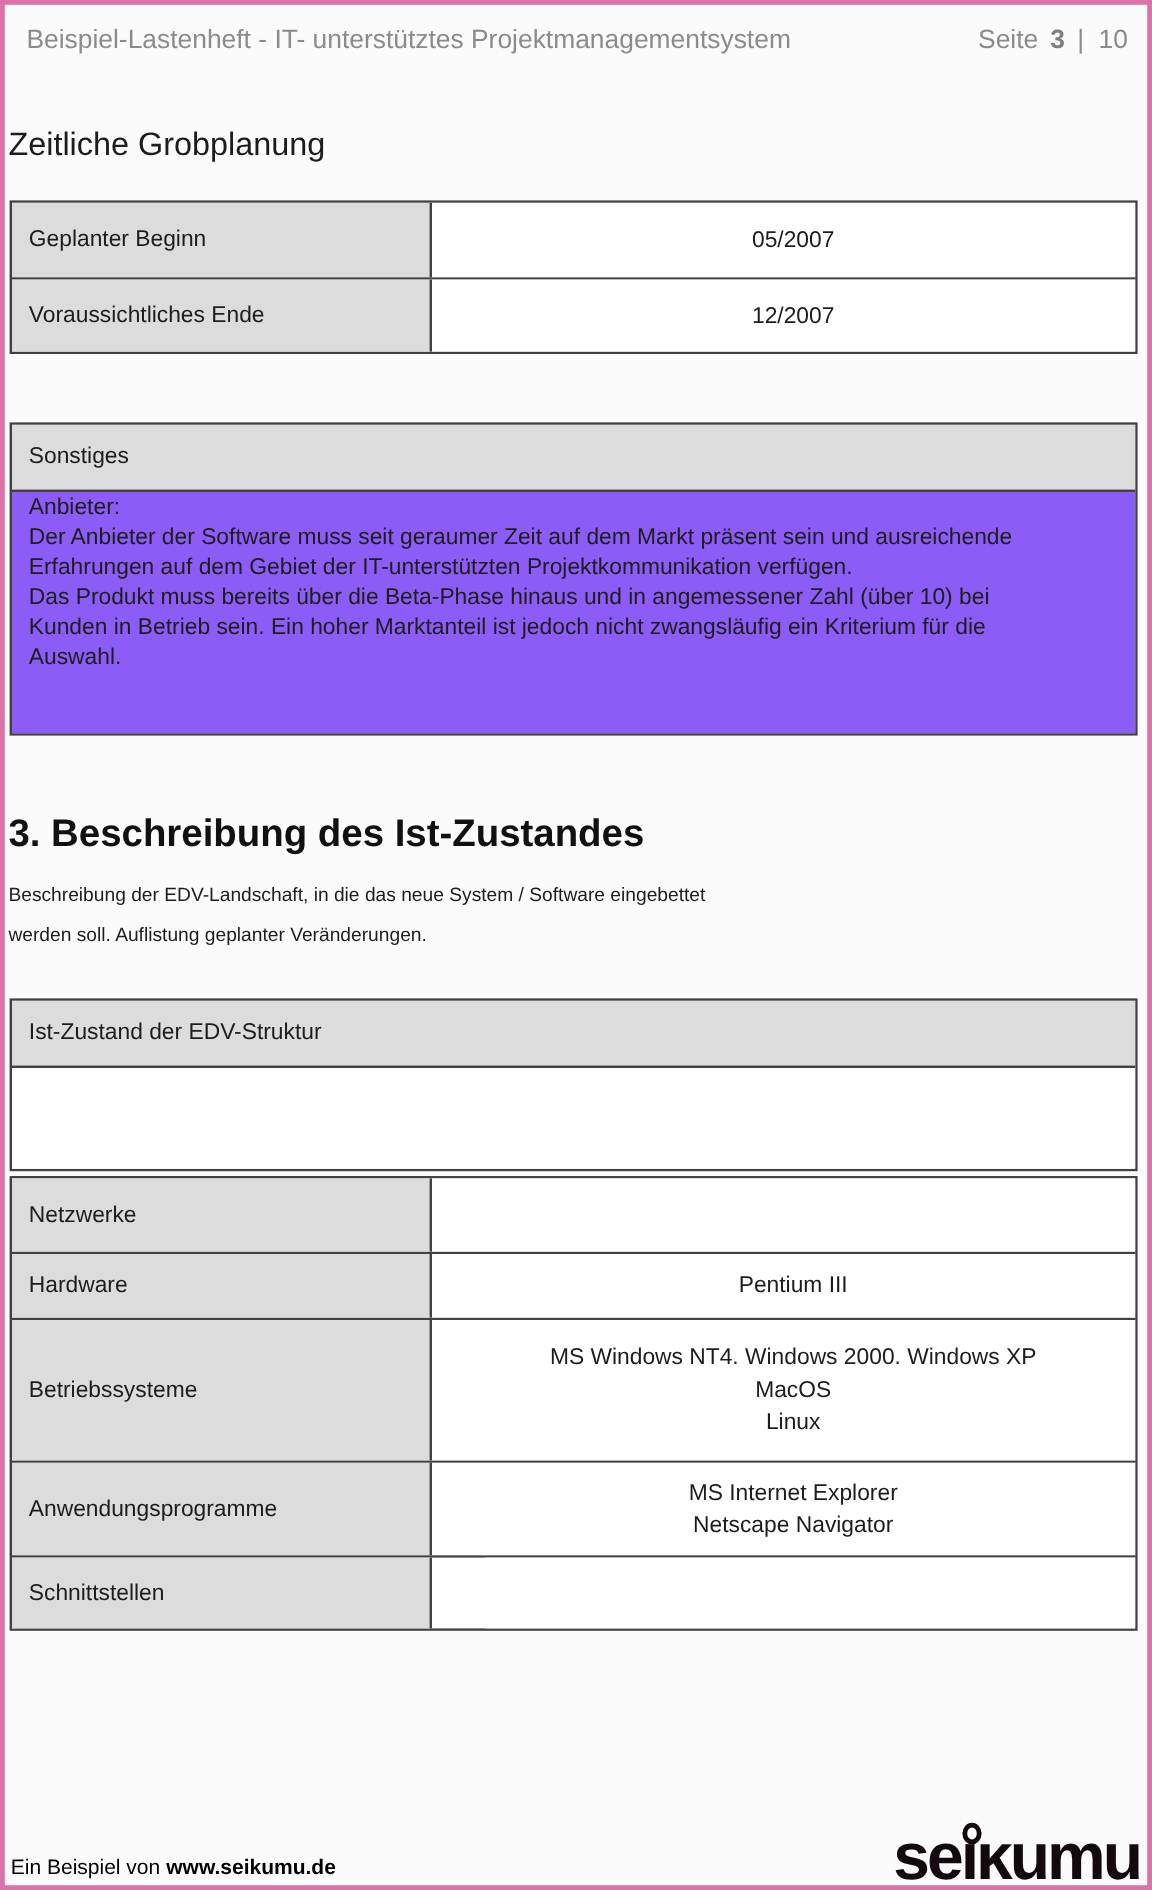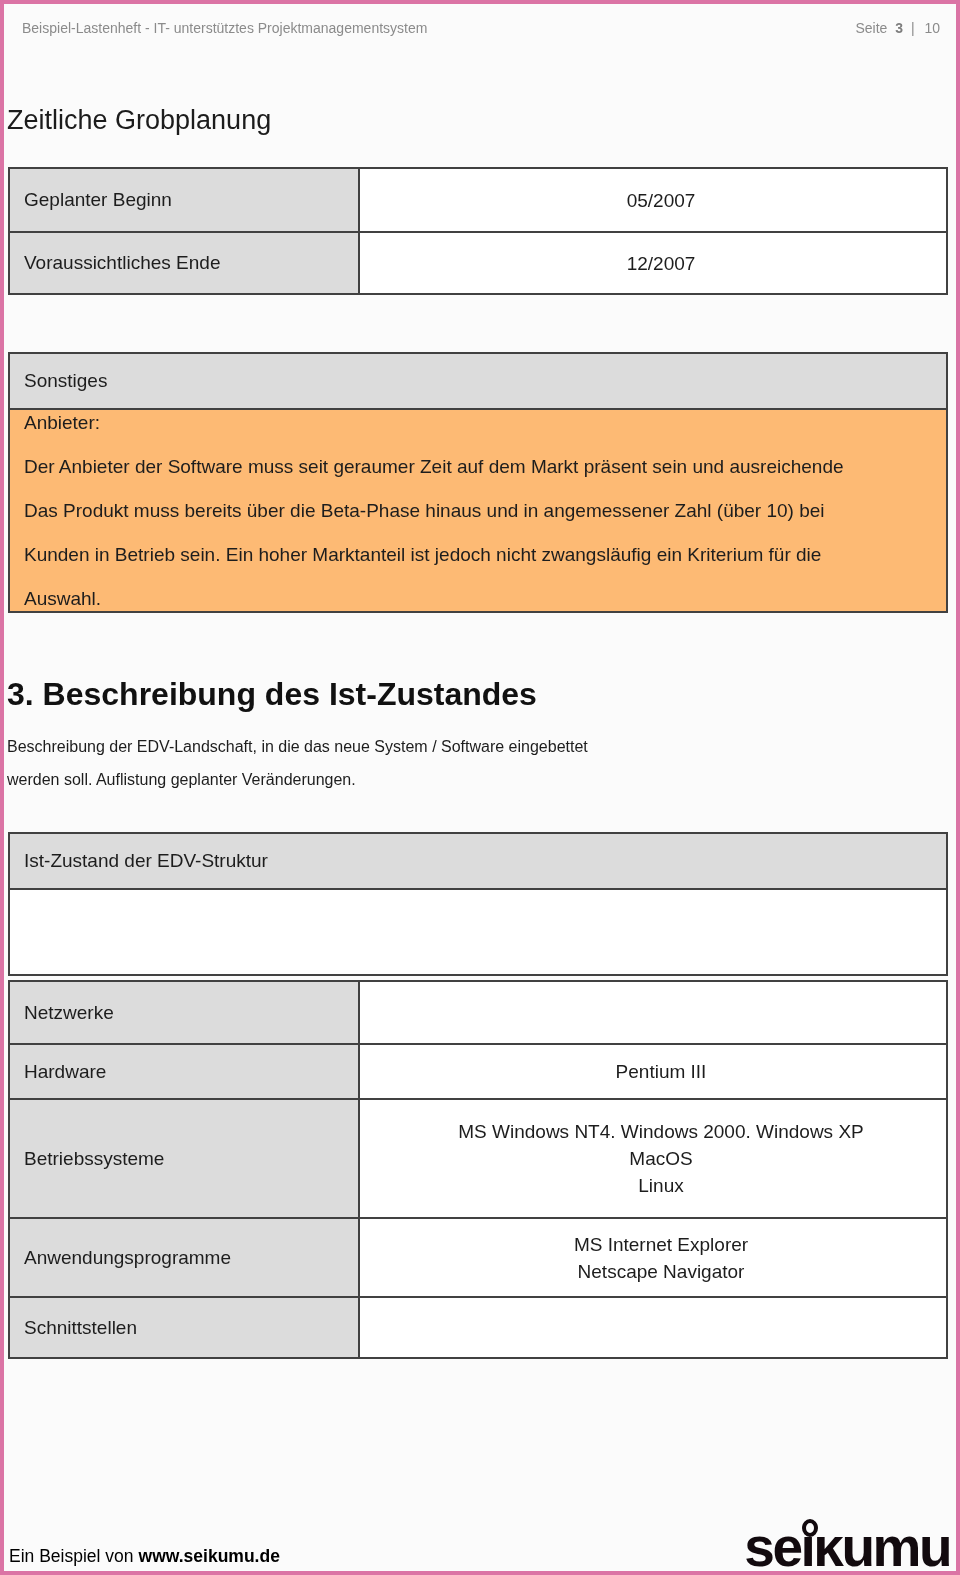--- a/index.html
+++ b/index.html
@@ -10,21 +10,21 @@
     border:4px solid var(--pink,#db74a5);
     background:var(--page-bg,#fbfbfb);
     overflow:hidden;
     font-family:"Liberation Sans","DejaVu Sans",sans-serif;
     color:#1d1d1d;
   }
   
   .doc-header{
     position:absolute;top:16px;left:18px;right:16px;
     display:flex;justify-content:space-between;align-items:baseline;
-    font-size:14px;color:var(--hdr-gray,#8b8b8b);
+    font-size:22px;color:var(--hdr-gray,#8b8b8b);
   }
   .page-indicator span{margin-left:4px;}
   .pg-cur{font-weight:bold;color:#7e7e7e;}
   .pg-sep{margin:0 2px;}
   
   .h1{
     position:absolute;left:3px;top:98px;
     font-size:27px;line-height:36px;color:#1c1c1c;
   }
   .h2{
@@ -68,23 +68,23 @@
     display:flex;align-items:center;
     padding-left:14px;font-size:19px;
     border-bottom:2px solid var(--border-dark,#414141);
   }
   
   #tbl-planning{top:163px;}
   #tbl-planning .tr{height:62px;}
   #tbl-misc{top:348px;}
   .misc-body{
     height:201px;box-sizing:border-box;
-    display:flex;flex-direction:column;justify-content:space-between;
+    display:flex;flex-direction:column;justify-content:flex-start;
     padding-left:14px;padding-right:8px;
-    background:#fdba74;
+    background:#8b5cf6;
   }
   .misc-body .line{font-size:19px;line-height:25px;white-space:nowrap;}
   #tbl-ist{top:828px;}
   .ist-body{height:84px;background:#ffffff;}
   #tbl-edv{top:976px;}
   #edv-rows .tr:nth-child(1){height:61px;}
   #edv-rows .tr:nth-child(2){height:55px;}
   #edv-rows .tr:nth-child(3){height:119px;}
   #edv-rows .tr:nth-child(4){height:79px;}
   #edv-rows .tr:nth-child(5){height:61px;gap:44px;}
@@ -144,20 +144,21 @@
       </div>
   </div>
 
   <div class="tbl" id="tbl-misc">
     <div class="bar-row">
       <span>Sonstiges</span>
     </div>
     <div class="misc-body">
         <div class="line">Anbieter:</div>
         <div class="line">Der Anbieter der Software muss seit geraumer Zeit auf dem Markt präsent sein und ausreichende</div>
+        <div class="line">Erfahrungen auf dem Gebiet der IT-unterstützten Projektkommunikation verfügen.</div>
         <div class="line">Das Produkt muss bereits über die Beta-Phase hinaus und in angemessener Zahl (über 10) bei</div>
         <div class="line">Kunden in Betrieb sein. Ein hoher Marktanteil ist jedoch nicht zwangsläufig ein Kriterium für die</div>
         <div class="line">Auswahl.</div>
       </div>
   </div>
 
   <div class="h2">3. Beschreibung des Ist-Zustandes</div>
 
   <div class="intro">
       <div class="line">Beschreibung der EDV-Landschaft, in die das neue System / Software eingebettet</div>

